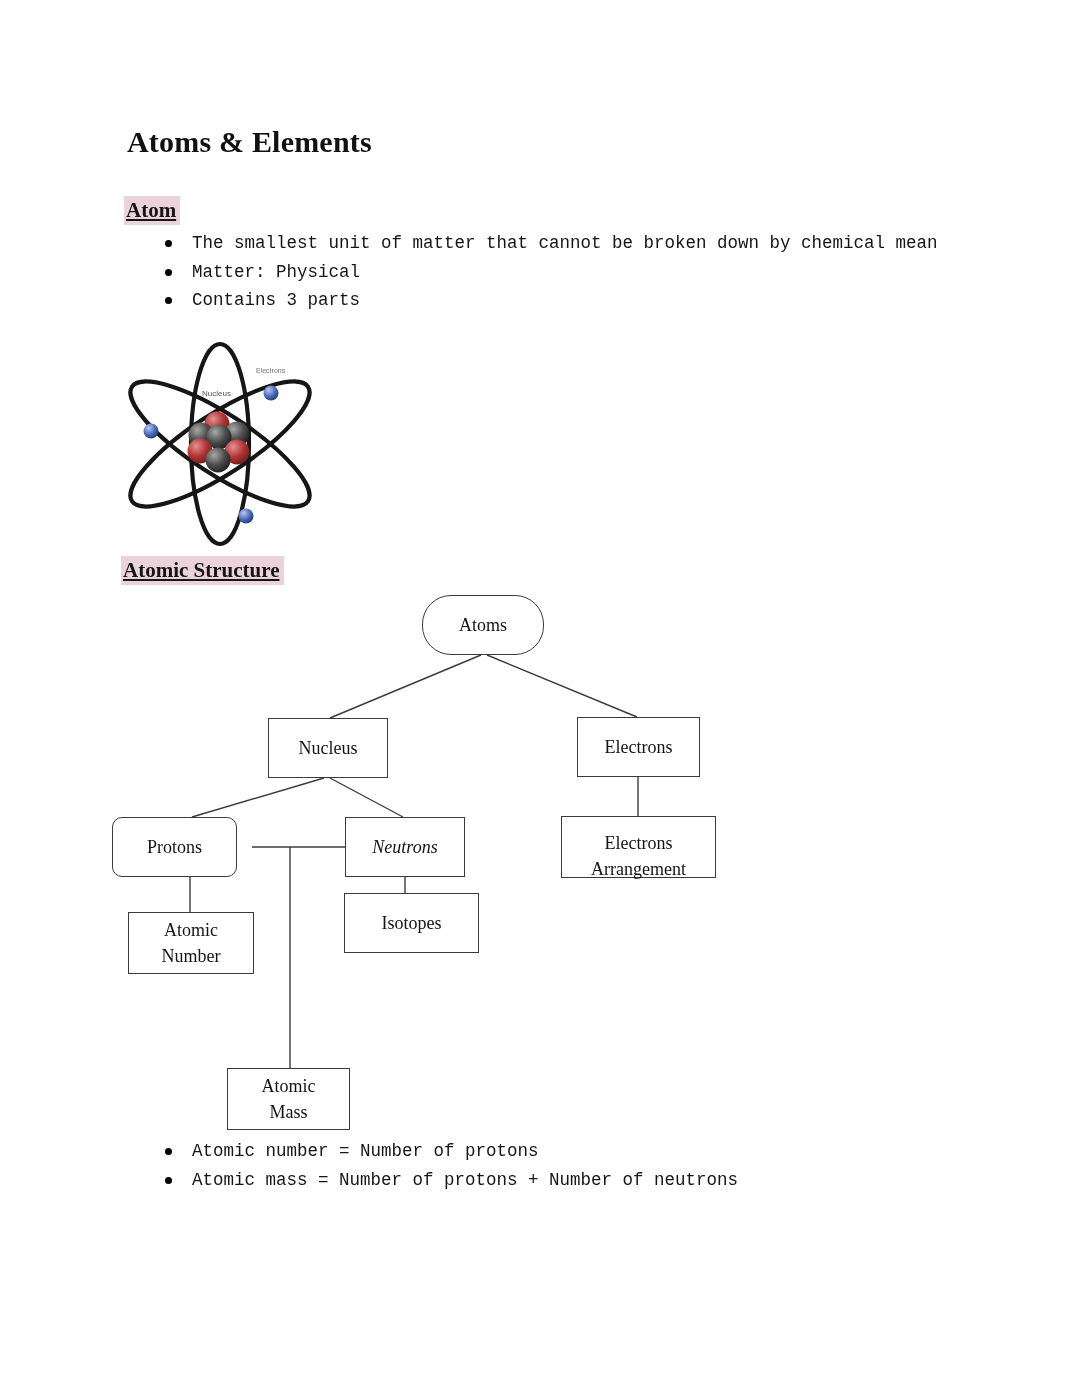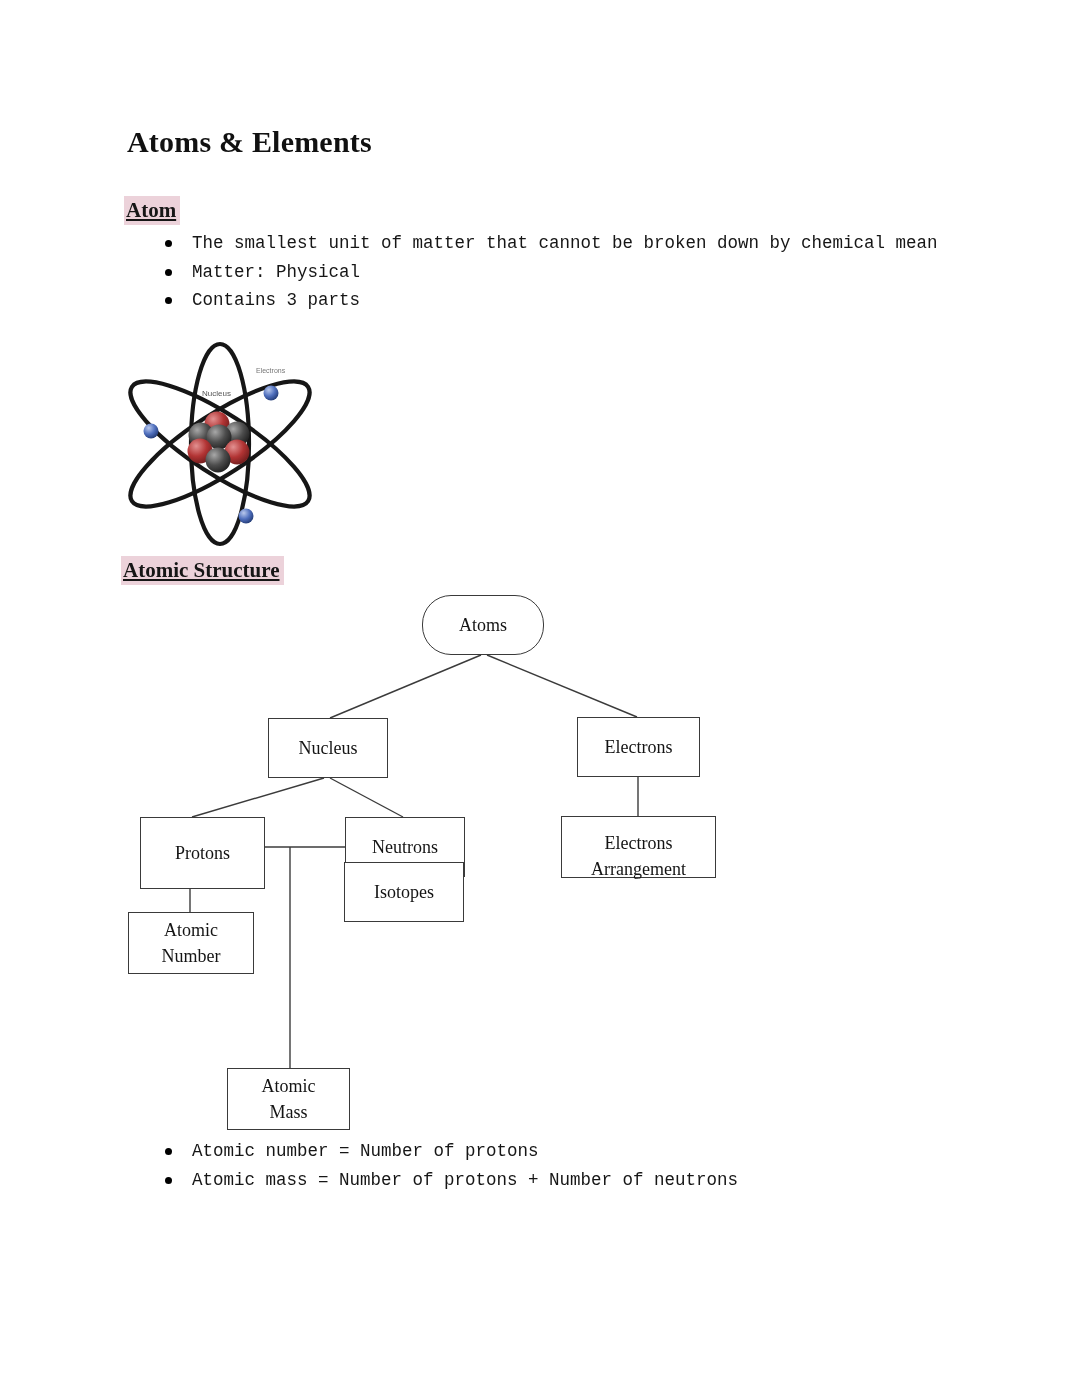--- a/index.html
+++ b/index.html
@@ -56,27 +56,27 @@
     display:flex;align-items:center;justify-content:center;
     text-align:center;
     font-size:18px;color:#141414;
     line-height:1.45;
     box-sizing:border-box;
   }
   .fc-box .inner{display:inline-block;}
   #fc-atoms{left:422px;top:595px;width:122px;height:60px;border-radius:29px;}
   #fc-nucleus{left:268px;top:718px;width:120px;height:60px;}
   #fc-electrons{left:577px;top:717px;width:123px;height:60px;}
-  #fc-protons{left:140px;top:817px;width:125px;height:72px;}
-  #fc-neutrons{left:345px;top:817px;width:120px;height:60px;}
+  #fc-protons{left:112px;top:817px;width:125px;height:60px;border-radius:10px;}
+  #fc-neutrons{left:345px;top:817px;width:120px;height:60px;font-style:italic;}
   #fc-el-arr{left:561px;top:816px;width:155px;height:62px;}
   #fc-el-arr .inner{width:120px;margin-top:18px;}
   #fc-atomic-number{left:128px;top:912px;width:126px;height:62px;}
   #fc-atomic-number .inner{width:90px;}
-  #fc-isotopes{left:344px;top:862px;width:120px;height:60px;text-align:right;}
+  #fc-isotopes{left:344px;top:893px;width:135px;height:60px;text-align:right;}
   #fc-atomic-mass{left:227px;top:1068px;width:123px;height:62px;}
   #fc-atomic-mass .inner{width:80px;}
   #connector-svg{left:0;top:0;pointer-events:none;}
   #atom-figure{left:116px;top:336px;}
 </style>
 </head>
 <body>
 
 <div class="abs doc-title">Atoms &amp; Elements</div>
 

